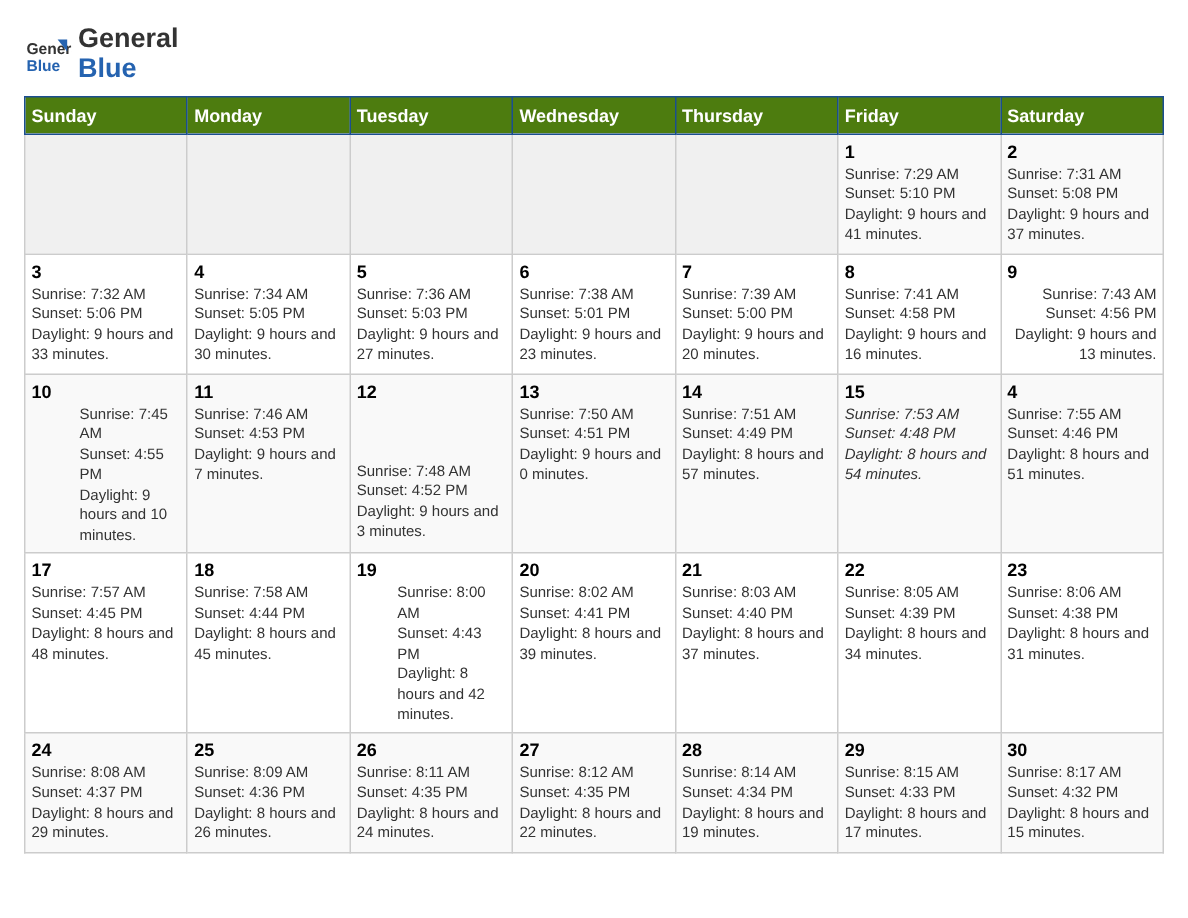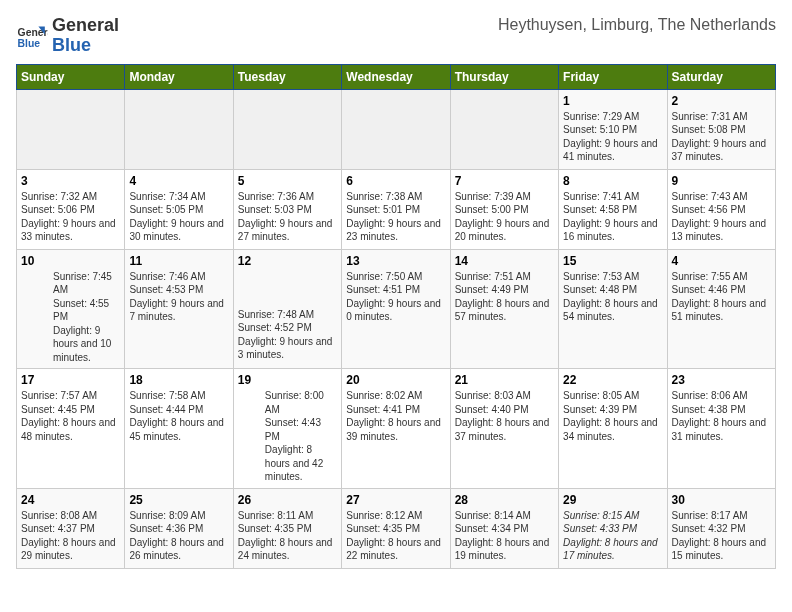--- a/index.html
+++ b/index.html
@@ -96,21 +96,20 @@
       <text x="2" y="20" font-size="13" font-weight="bold" fill="#333">General</text>
       <text x="2" y="34" font-size="13" font-weight="bold" fill="#2563b0">Blue</text>
       <polygon points="28,8 36,8 36,18" fill="#2563b0"></polygon>
     </svg>
     <div class="logo-text">
       <span>General</span>
       <span style="color:#2563b0;">Blue</span>
     </div>
   </div>
   <div class="title-area">
-    <div class="location-title">Heythuysen, Limburg, The Netherlands</div>
   </div>
 </div>
 
 <table>
   <thead>
     <tr id="weekday-header">
         <th>Sunday</th>
         <th>Monday</th>
         <th>Tuesday</th>
         <th>Wednesday</th>
@@ -171,21 +170,21 @@
 Daylight: 9 hours and 20 minutes.</div>
         </td>
         <td>
           <div class="day-number">8</div>
           <div class="day-info" style="white-space: pre-line;">Sunrise: 7:41 AM
 Sunset: 4:58 PM
 Daylight: 9 hours and 16 minutes.</div>
         </td>
         <td>
           <div class="day-number">9</div>
-          <div class="day-info" style="white-space: pre-line;">Sunrise: 7:43 AM
+          <div class="day-info" style="white-space: pre-line; text-align: right;">Sunrise: 7:43 AM
 Sunset: 4:56 PM
 Daylight: 9 hours and 13 minutes.</div>
         </td>
       </tr>
       <tr>
         <td>
           <div class="day-number">10</div>
           <div class="day-info" style="white-space: pre-line; margin-left: 32px;">Sunrise: 7:45 AM
 Sunset: 4:55 PM
 Daylight: 9 hours and 10 minutes.</div>
@@ -209,21 +208,21 @@
 Daylight: 9 hours and 0 minutes.</div>
         </td>
         <td>
           <div class="day-number">14</div>
           <div class="day-info" style="white-space: pre-line;">Sunrise: 7:51 AM
 Sunset: 4:49 PM
 Daylight: 8 hours and 57 minutes.</div>
         </td>
         <td>
           <div class="day-number">15</div>
-          <div class="day-info" style="white-space: pre-line;">Sunrise: 7:53 AM
+          <div class="day-info" style="white-space: pre-line; font-style: italic;">Sunrise: 7:53 AM
 Sunset: 4:48 PM
 Daylight: 8 hours and 54 minutes.</div>
         </td>
         <td>
           <div class="day-number">4</div>
           <div class="day-info" style="white-space: pre-line;">Sunrise: 7:55 AM
 Sunset: 4:46 PM
 Daylight: 8 hours and 51 minutes.</div>
         </td>
       </tr>
@@ -297,21 +296,21 @@
 Daylight: 8 hours and 22 minutes.</div>
         </td>
         <td>
           <div class="day-number">28</div>
           <div class="day-info" style="white-space: pre-line;">Sunrise: 8:14 AM
 Sunset: 4:34 PM
 Daylight: 8 hours and 19 minutes.</div>
         </td>
         <td>
           <div class="day-number">29</div>
-          <div class="day-info" style="white-space: pre-line; font-style: italic;">Sunrise: 8:15 AM
+          <div class="day-info" style="white-space: pre-line;">Sunrise: 8:15 AM
 Sunset: 4:33 PM
 Daylight: 8 hours and 17 minutes.</div>
         </td>
         <td>
           <div class="day-number">30</div>
           <div class="day-info" style="white-space: pre-line;">Sunrise: 8:17 AM
 Sunset: 4:32 PM
 Daylight: 8 hours and 15 minutes.</div>
         </td>
       </tr>

